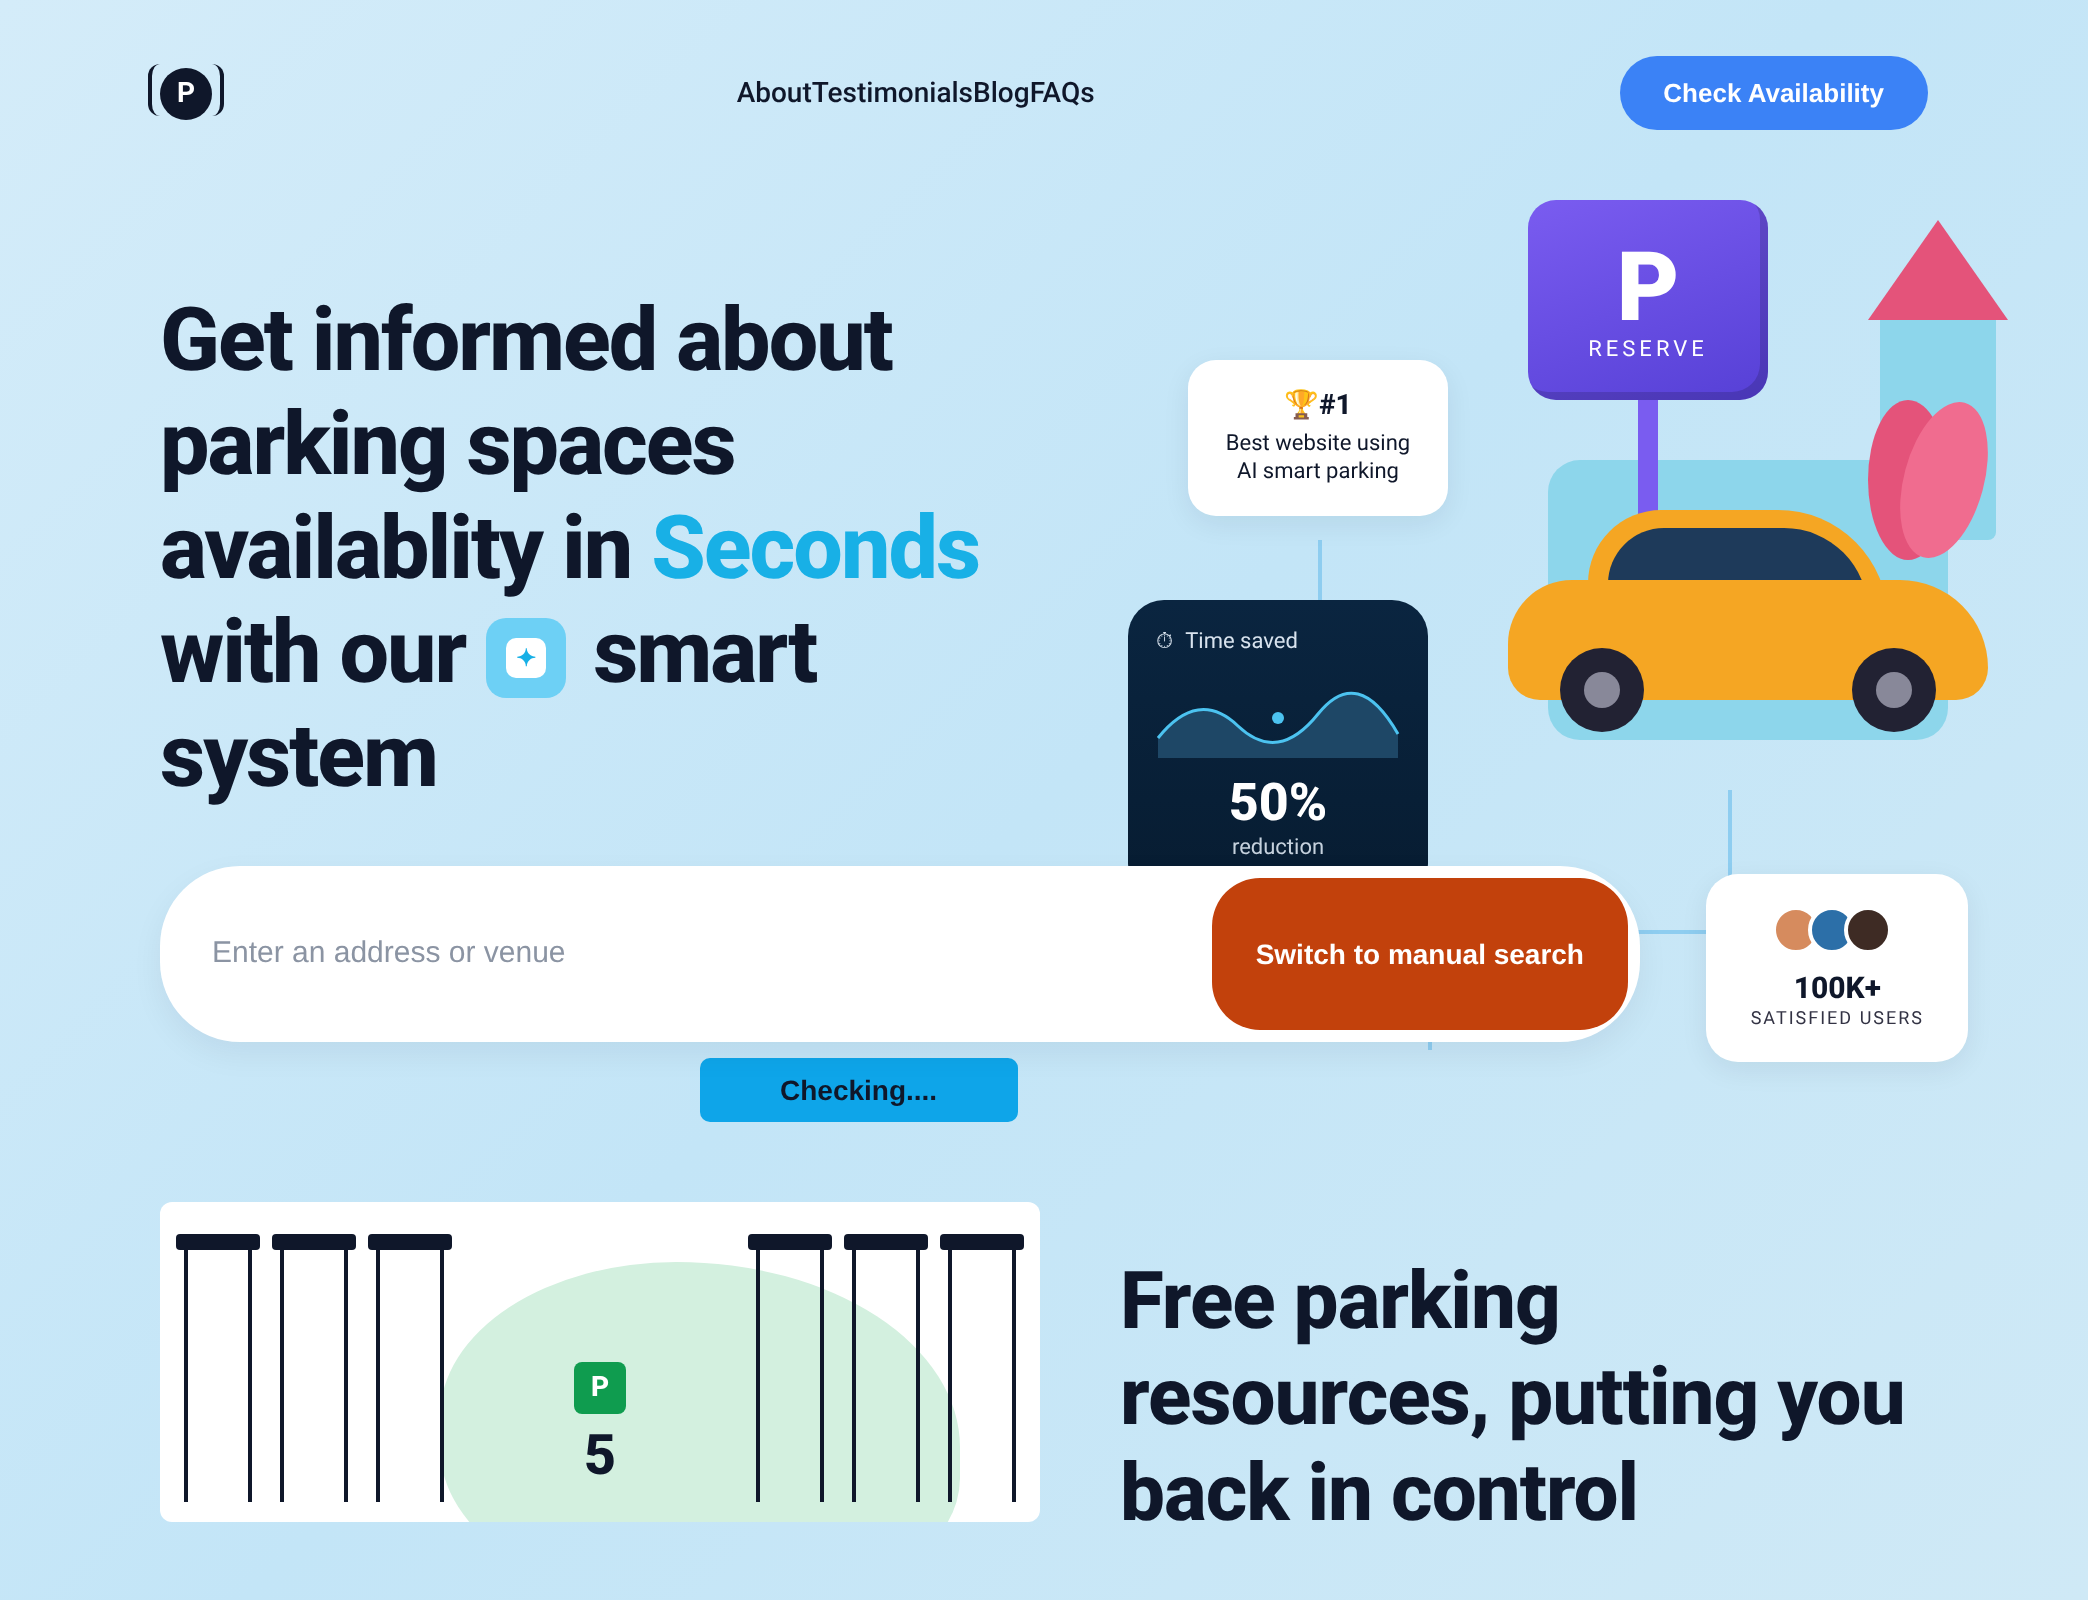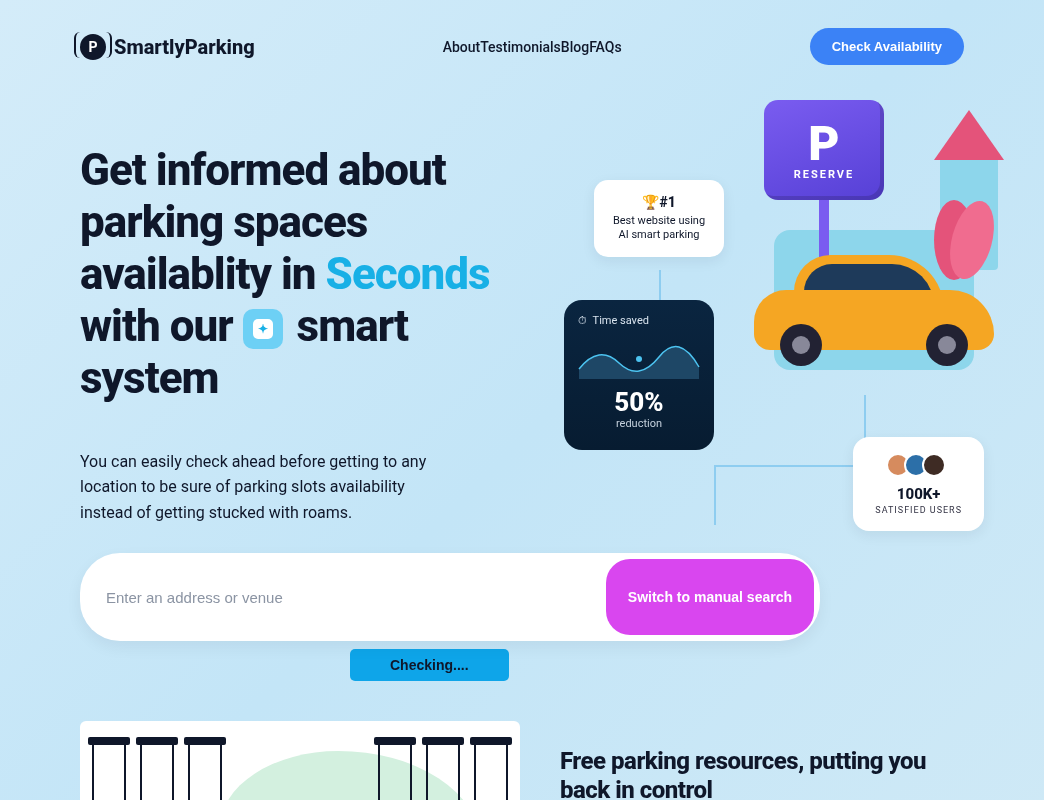--- a/index.html
+++ b/index.html
@@ -28,42 +28,42 @@
 .hero-left { flex: 0 0 470px; }
 .hero-title { font-size: 44px; font-weight: 800; line-height: 1.18; color: #0f172a; letter-spacing: -1px; }
 .hero-title .highlight { color: #18b0e6; }
 .hero-title .chip { display: inline-flex; width: 40px; height: 40px; border-radius: 10px; background: #6dd0f5; vertical-align: middle; margin-right: 4px; align-items: center; justify-content: center; }
 .hero-title .chip-inner { width: 20px; height: 20px; border-radius: 5px; background: #fff; display:flex; align-items:center; justify-content:center; color:#18b0e6; font-size:12px; }
 .hero-sub { margin-top: 44px; font-size: 16px; line-height: 1.6; color: #0f172a; max-width: 360px; }
 
 .search-row { margin-top: 28px; display: flex; align-items: center; background: #fff; border-radius: 40px; padding: 6px 6px 6px 26px; width: 740px; position: relative; z-index: 5; box-shadow: 0 6px 16px rgba(15,23,42,0.06); }
 .search-input { flex: 1; border: none; outline: none; font-size: 15px; color: #556; background: transparent; }
 .search-input::placeholder { color: #8b94a3; }
-.search-btn { background: #d946ef; color: #fff; border: none; border-radius: 24px; padding: 30px 22px; font-size: 14px; font-weight: 600; cursor: pointer; }
+.search-btn { background: #c2410c; color: #fff; border: none; border-radius: 24px; padding: 30px 22px; font-size: 14px; font-weight: 600; cursor: pointer; }
 .checking { margin-top: 8px; background: #0ea5e9; color: #0f172a; font-weight: 700; font-size: 14px; padding: 8px 40px; border-radius: 5px; border:none; margin-left: 270px; }
 
 .illus { position: absolute; right: 40px; top: 100px; width: 440px; height: 440px; }
 .card-1 { position: absolute; left: 30px; top: 80px; background: #fff; border-radius: 14px; padding: 14px 18px; width: 130px; text-align: center; box-shadow: 0 4px 14px rgba(15,23,42,0.07); z-index: 3; }
 .card-1-top { font-weight: 800; font-size: 14px; color: #0f172a; }
 .card-1-sub { font-size: 11px; color: #0f172a; margin-top: 4px; line-height: 1.3; }
 .card-2 { position: absolute; left: 0; top: 200px; background: linear-gradient(180deg, #0a2540, #071c31); border-radius: 18px; width: 150px; height: 150px; color: #fff; padding: 14px; z-index: 4; }
 .card-2-top { font-size: 11px; display: flex; align-items: center; gap: 6px; color: #d8e3ee; }
 .card-2-chart { width: 100%; height: 40px; margin-top: 12px; }
 .card-2-big { font-size: 26px; font-weight: 800; text-align: center; margin-top: 4px; }
 .card-2-sub { font-size: 11px; text-align: center; color: #c5d1dd; }
 .card-3 { position: absolute; right: 20px; top: 300px; background: #fff; border-radius: 16px; padding: 16px 22px; text-align: center; box-shadow: 0 4px 14px rgba(15,23,42,0.07); z-index: 3; margin-top: 37px; }
 .avatars { display: flex; justify-content: center; margin-bottom: 8px; }
 .avatar { width: 24px; height: 24px; border-radius: 50%; border: 2px solid #fff; margin-left: -6px; }
 .avatar:nth-child(1){background:#d68b5e;} .avatar:nth-child(2){background:#2c6fa8;} .avatar:nth-child(3){background:#3e2b24;}
 .card-3-big { font-weight: 800; font-size: 15px; color: #0f172a; }
 .card-3-sub { font-size: 9px; letter-spacing: 1px; color: #334; margin-top: 2px; }
 .sign { position: absolute; right: 120px; top: 0; z-index: 2; }
 .sign-board { width: 120px; height: 100px; background: linear-gradient(160deg,#7a5cf0,#5640d6); border-radius: 14px; display: flex; flex-direction: column; align-items: center; justify-content: center; color: #fff; box-shadow: inset -4px -4px 0 rgba(0,0,0,0.15); }
 .sign-p { font-size: 48px; font-weight: 900; line-height: 1; }
-.sign-reserve { font-size: 11px; font-weight: 700; letter-spacing: 2px; }
+.sign-reserve { font-size: 11px; font-weight: 400; letter-spacing: 2px; }
 .sign-pole { width: 10px; height: 90px; background: #7a5cf0; margin: 0 auto; border-radius: 0 0 4px 4px; }
 .car { position: absolute; right: 10px; top: 140px; width: 240px; height: 130px; z-index: 3; }
 .car-body { position: absolute; bottom: 20px; left: 0; width: 240px; height: 60px; background: #f5a623; border-radius: 40px 55px 20px 20px; }
 .car-top { position: absolute; bottom: 60px; left: 40px; width: 150px; height: 55px; background: #f5a623; border-radius: 40px 60px 0 0; }
 .car-window { position: absolute; bottom: 64px; left: 50px; width: 130px; height: 42px; background: #1e3a5a; border-radius: 30px 45px 0 0; }
 .wheel { position: absolute; bottom: 4px; width: 42px; height: 42px; background: #223; border-radius: 50%; display:flex;align-items:center;justify-content:center; }
 .wheel::after{content:"";width:18px;height:18px;background:#889;border-radius:50%;}
 .wheel.w1 { left: 26px; } .wheel.w2 { right: 26px; }
 .house { position:absolute; right:0; top:10px; width:70px; height:160px; }
 .house-roof { width:0; height:0; border-left:35px solid transparent; border-right:35px solid transparent; border-bottom:50px solid #e4537a; }
@@ -82,33 +82,32 @@
 .map-card { background: #fff; border-radius: 6px; width: 440px; height: 160px; padding: 20px 12px 0; overflow:hidden; position:relative; }
 .map-lanes { display:flex; justify-content:space-between; height:100%; }
 .lane-group { display:flex; gap:14px; }
 .lane { width:34px; border-left:2px solid #0f172a; border-right:2px solid #0f172a; height:130px; position:relative; }
 .lane::before { content:""; position:absolute; top:-4px; left:-6px; right:-6px; height:8px; background:#0f172a; border-radius:2px; }
 .center-lane { width: 50px; position: relative; display:flex; flex-direction:column; align-items:center; padding-top: 60px; }
 .p-badge { width:26px; height:26px; background:#0f9c4f; color:#fff; border-radius:4px; display:flex; align-items:center; justify-content:center; font-weight:800; font-size:14px; }
 .p-num { font-size:28px; font-weight:800; color:#0f172a; margin-top:4px;}
 .blob { position:absolute; left:140px; top:30px; width:260px; height:170px; background:#d3f0df; border-radius:50% 60% 40% 50%; z-index:0; }
 .sec2-right { flex: 1; padding-top: 26px; }
-.sec2-title { font-size: 24px; font-weight: 800; color: #0f172a; line-height: 1.2; letter-spacing:-0.5px; }
+.sec2-title { font-size: 40px; font-weight: 800; color: #0f172a; line-height: 1.2; letter-spacing:-0.5px; }
 </style>
 </head>
 <body>
 
 <div class="container">
   
   <nav class="nav">
     <div class="logo">
       <span class="logo-badge">
           <span class="logo-p">P</span>
         </span>
-      <span class="logo-text">SmartlyParking</span>
     </div>
     <div class="nav-links">
       <span class="nav-link">About</span>
       <span class="nav-link">Testimonials</span>
       <span class="nav-link">Blog</span>
       <span class="nav-link">FAQs</span>
     </div>
     <button class="cta-btn">Check Availability</button>
   </nav>
 
@@ -117,21 +116,20 @@
     <div class="hero-left">
       <h1 class="hero-title">
         <span>Get informed about parking spaces availablity in</span>
         <span class="highlight">Seconds</span>
         <span>with our</span>
         <span class="chip">
             <span class="chip-inner">✦</span>
           </span>
         <span>smart system</span>
       </h1>
-      <p class="hero-sub">You can easily check ahead before getting to any location to be sure of parking slots availability instead of getting stucked with roams.</p>
     </div>
   </section>
 
   
   <div class="search-row">
     <input class="search-input" placeholder="Enter an address or venue" style="">
     <button class="search-btn">Switch to manual search</button>
   </div>
   <button class="checking">Checking....</button>
 

